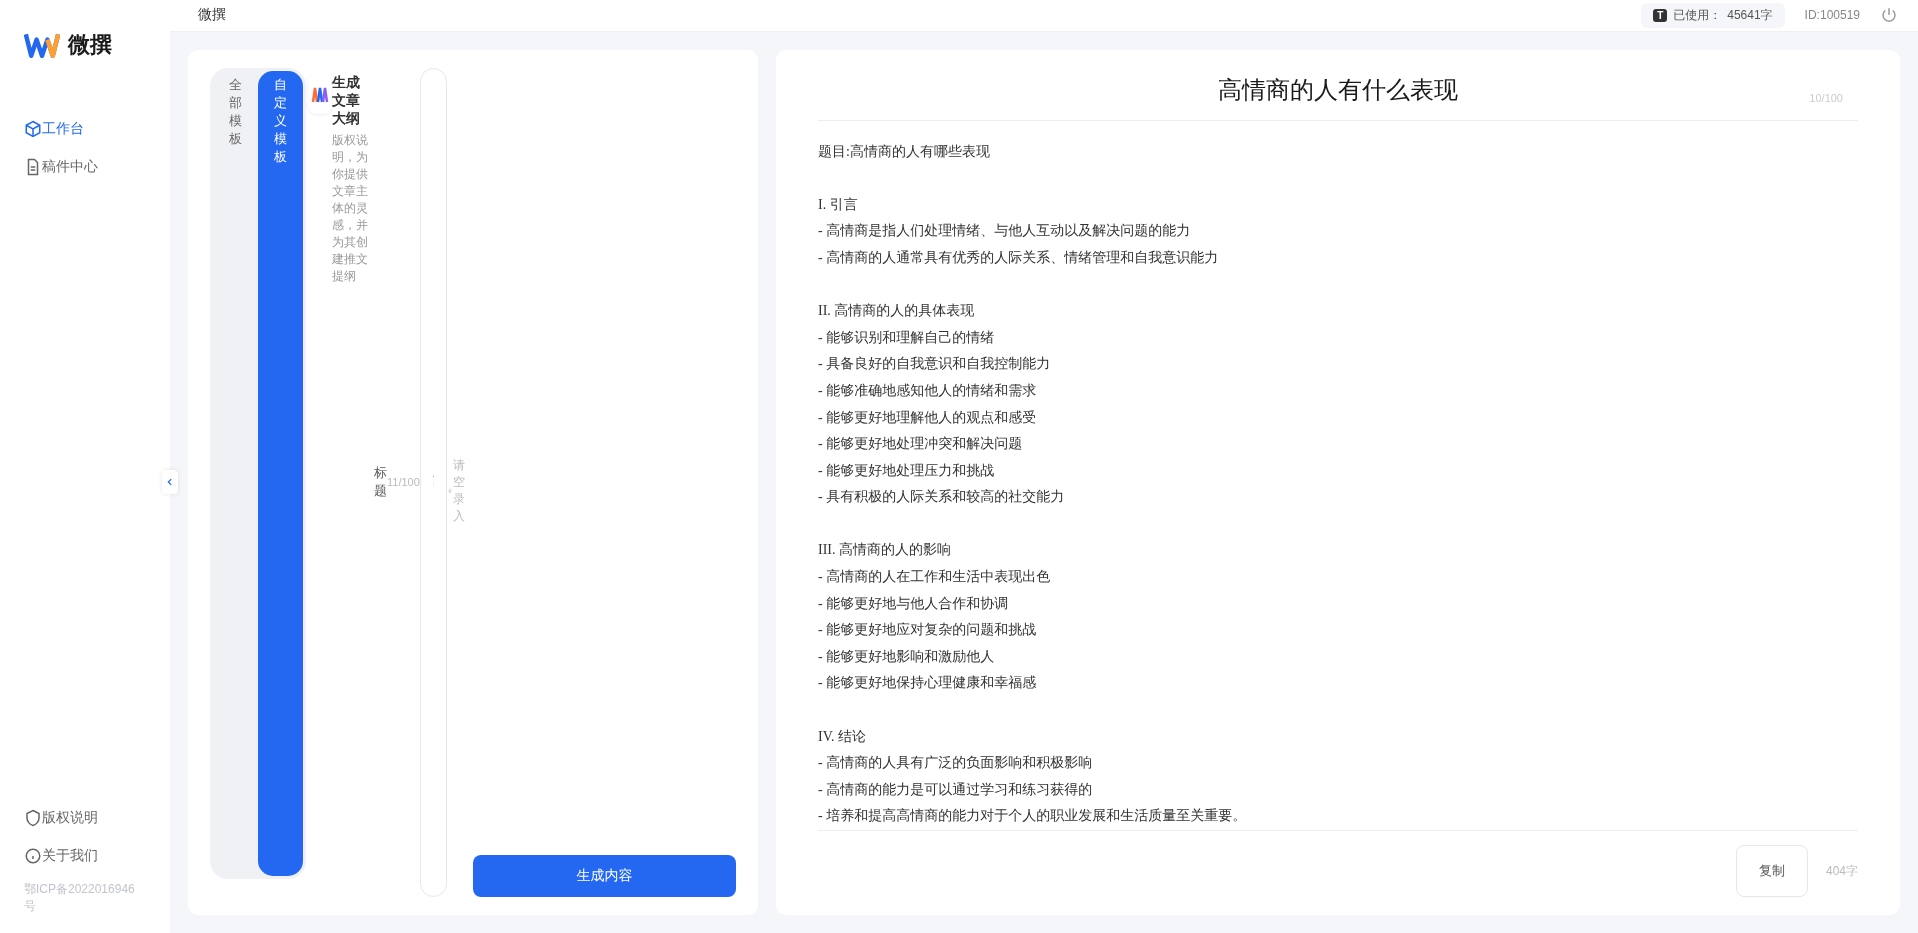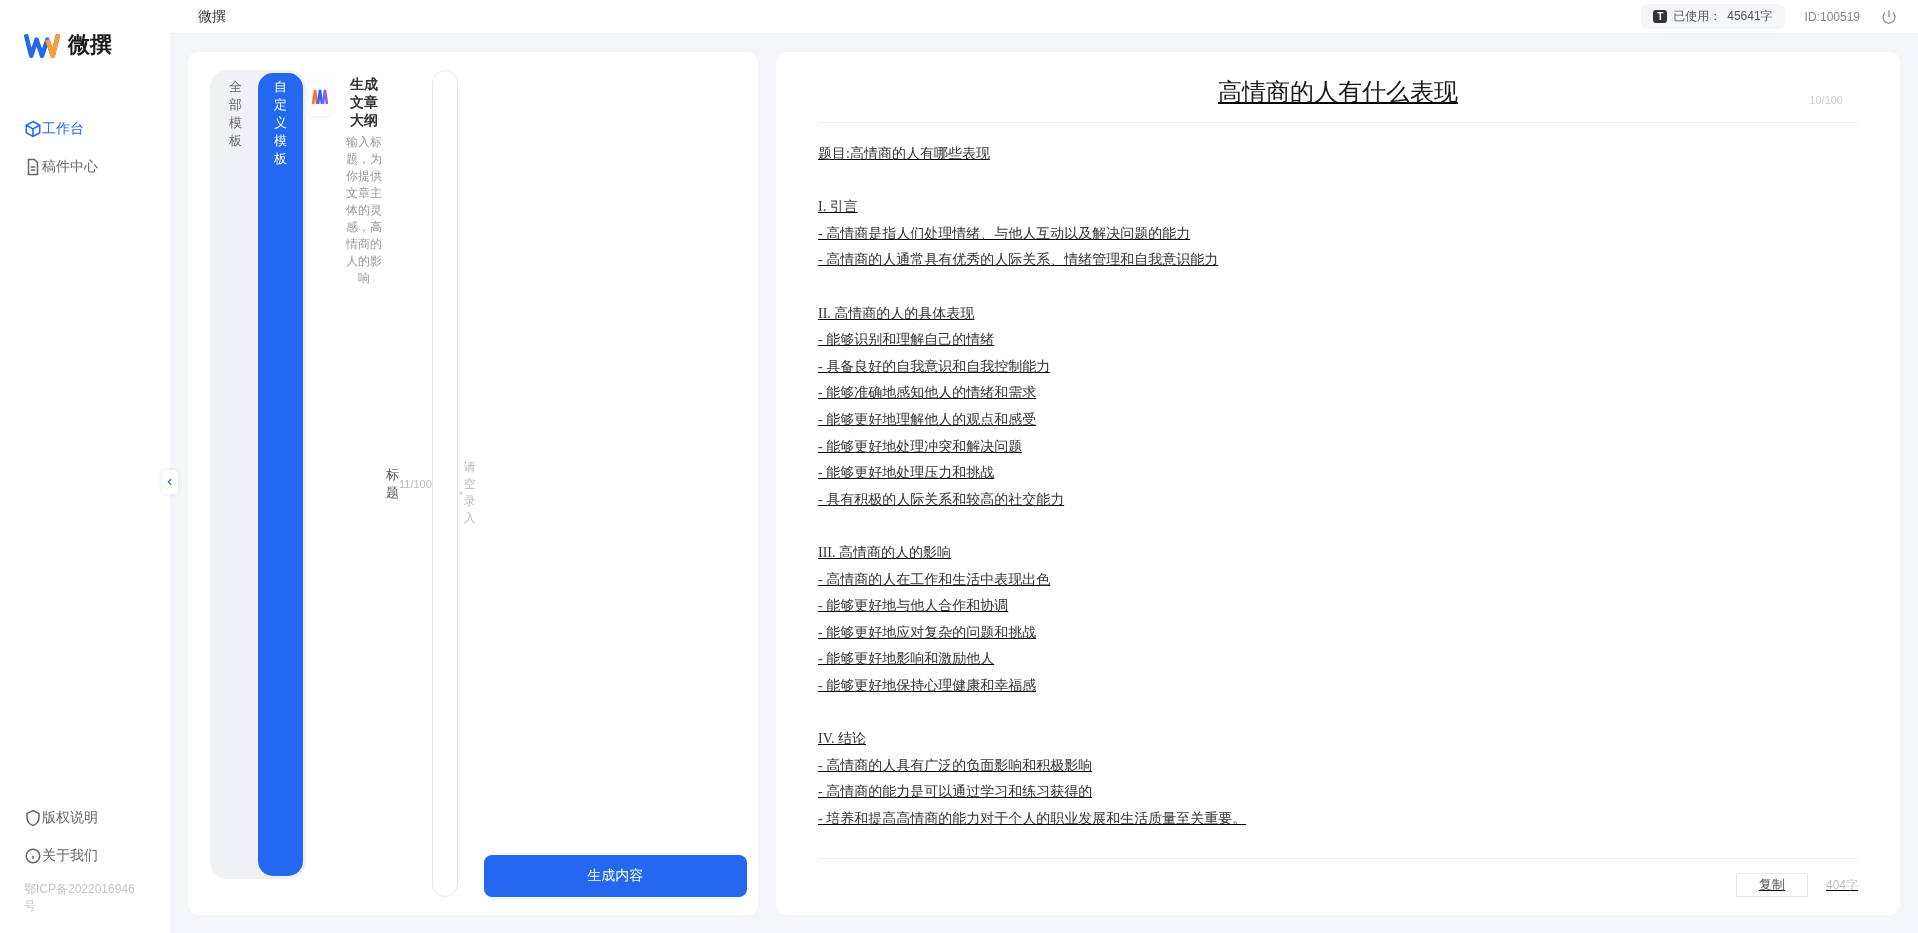--- a/index.html
+++ b/index.html
@@ -35,46 +35,46 @@
 
 .content { flex: 1; display: flex; gap: 18px; padding: 18px; background: #f5f6fa; }
 
 
 .panel { background: #fff; border-radius: 10px; display: flex; flex-direction: row; }
 .panel-left { width: 570px; padding: 18px 22px; }
 .tabs { display: inline-flex; background: #f0f1f5; border-radius: 18px; padding: 3px; margin-bottom: 18px; }
 .tab { padding: 5px 16px; font-size: 13px; color: #666; border-radius: 15px; cursor: pointer; }
 .tab.active { background: #2468f2; color: #fff; }
 
-.template-card { display: flex; gap: 12px; padding: 6px 2px 18px 2px; text-align: center; }
+.template-card { display: flex; padding: 6px 2px 18px 2px; }
 .template-icon { width: 40px; height: 40px; background: #fff; border-radius: 8px; display: flex; align-items: center; justify-content: center; box-shadow: 0 1px 3px rgba(0,0,0,0.08); }
 .template-title { font-size: 14px; font-weight: 600; color: #333; margin-bottom: 4px; }
 .template-desc { font-size: 12px; color: #999; }
 
 .field-label-row { display: flex; justify-content: space-between; align-items: center; margin: 8px 0 8px 0; }
 .field-label { font-size: 13px; color: #555; }
 .field-counter { font-size: 11px; color: #bbb; }
 
 .text-input { width: 100%; border: 1px solid #e4e7ed; border-radius: 14px; padding: 10px 12px; font-size: 13px; color: #333; outline: none; }
 
 .voice-hint { display: flex; align-items: center; justify-content: center; gap: 0; color: #bbb; font-size: 12px; margin-top: 18px; }
 
 .panel-left-footer { margin-top: auto; display: flex; justify-content: center; padding-top: 20px; }
 .generate-btn { width: 263px; padding: 12px 0; background: #2468f2; color: #fff; border: none; border-radius: 8px; font-size: 14px; cursor: pointer; }
 
 
-.panel-right { flex: 1; padding: 24px 42px 18px 42px; display: flex; flex-direction: column; text-decoration: underline; }
+.panel-right { flex: 1; padding: 24px 42px 18px 42px; display: flex; flex-direction: column; }
 .output-header { position: relative; border-bottom: 1px solid #eee; padding-bottom: 14px; margin-bottom: 18px; }
 .output-title { text-align: center; font-size: 24px; font-weight: 500; color: #1a1a1a; font-family: "SimSun", serif; }
 .output-counter { position: absolute; right: 15px; top: 18px; font-size: 11px; color: #ccc; }
 
 .output-body { flex: 1; font-size: 14px; color: #333; line-height: 1.9; white-space: pre-line; font-family: "SimSun", "Microsoft YaHei", serif; overflow-y: auto; }
 
 .output-footer { display: flex; justify-content: flex-end; align-items: center; gap: 18px; padding-top: 14px; border-top: 1px solid #eee; }
-.copy-btn { padding: 2px 22px; border: 1px solid #e4e7ed; background: #fff; border-radius: 1px; font-size: 13px; color: #555; cursor: pointer; }
+.copy-btn { padding: 16px 22px; border: 1px solid #e4e7ed; background: #fff; border-radius: 8px; font-size: 13px; color: #555; cursor: pointer; }
 .word-count { font-size: 12px; color: #bbb; }
 
 svg { display: block; }
 </style>
 </head>
 <body>
 
 <div class="app">
 
   <aside class="sidebar">
@@ -171,21 +171,21 @@
         <div class="template-card">
           <div class="template-icon">
             <svg width="24" height="24" viewBox="0 0 24 24">
                 <path d="M5 20 L7 6 L9 20" stroke="#ff6b35" stroke-width="2.5" fill="none"></path>
                 <path d="M10 20 L12 6 L14 20" stroke="#2468f2" stroke-width="2.5" fill="none"></path>
                 <path d="M15 20 L17 6 L19 20" stroke="#8b5cf6" stroke-width="2.5" fill="none"></path>
               </svg>
           </div>
           <div>
             <div class="template-title">生成文章大纲</div>
-            <div class="template-desc">输入标题，为你提供文章主体的灵感，高情商的人的影响</div>
+            <div class="template-desc">版权说明，为你提供文章主体的灵感，并为其创建推文提纲</div>
           </div>
         </div>
 
         <div class="field-label-row">
           <span class="field-label">标题</span>
           <span class="field-counter">11/100</span>
         </div>
         <input type="text" class="text-input" value="高情商的人有什么表现？" style="">
 
         <div class="voice-hint">

